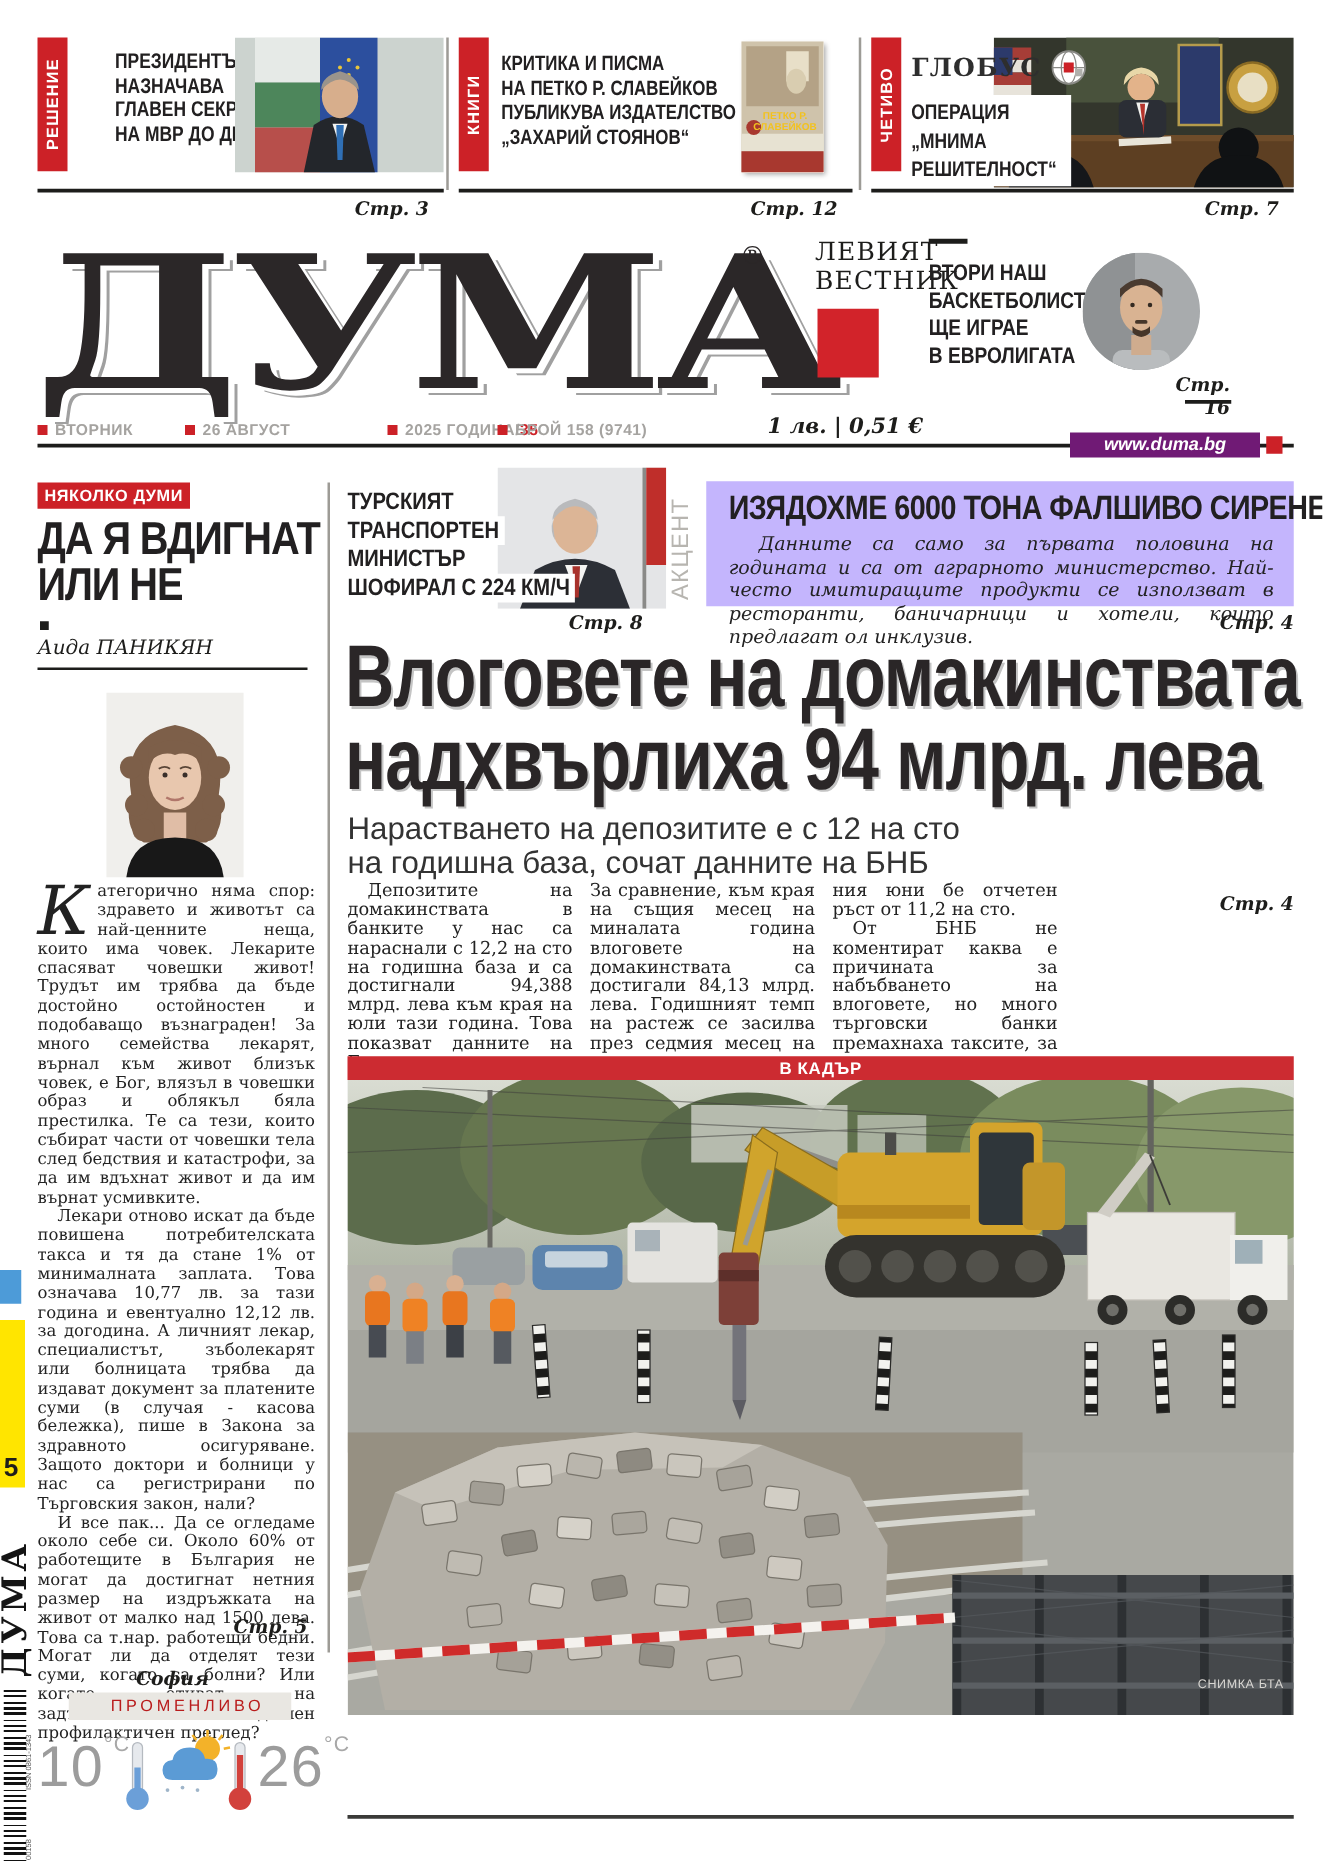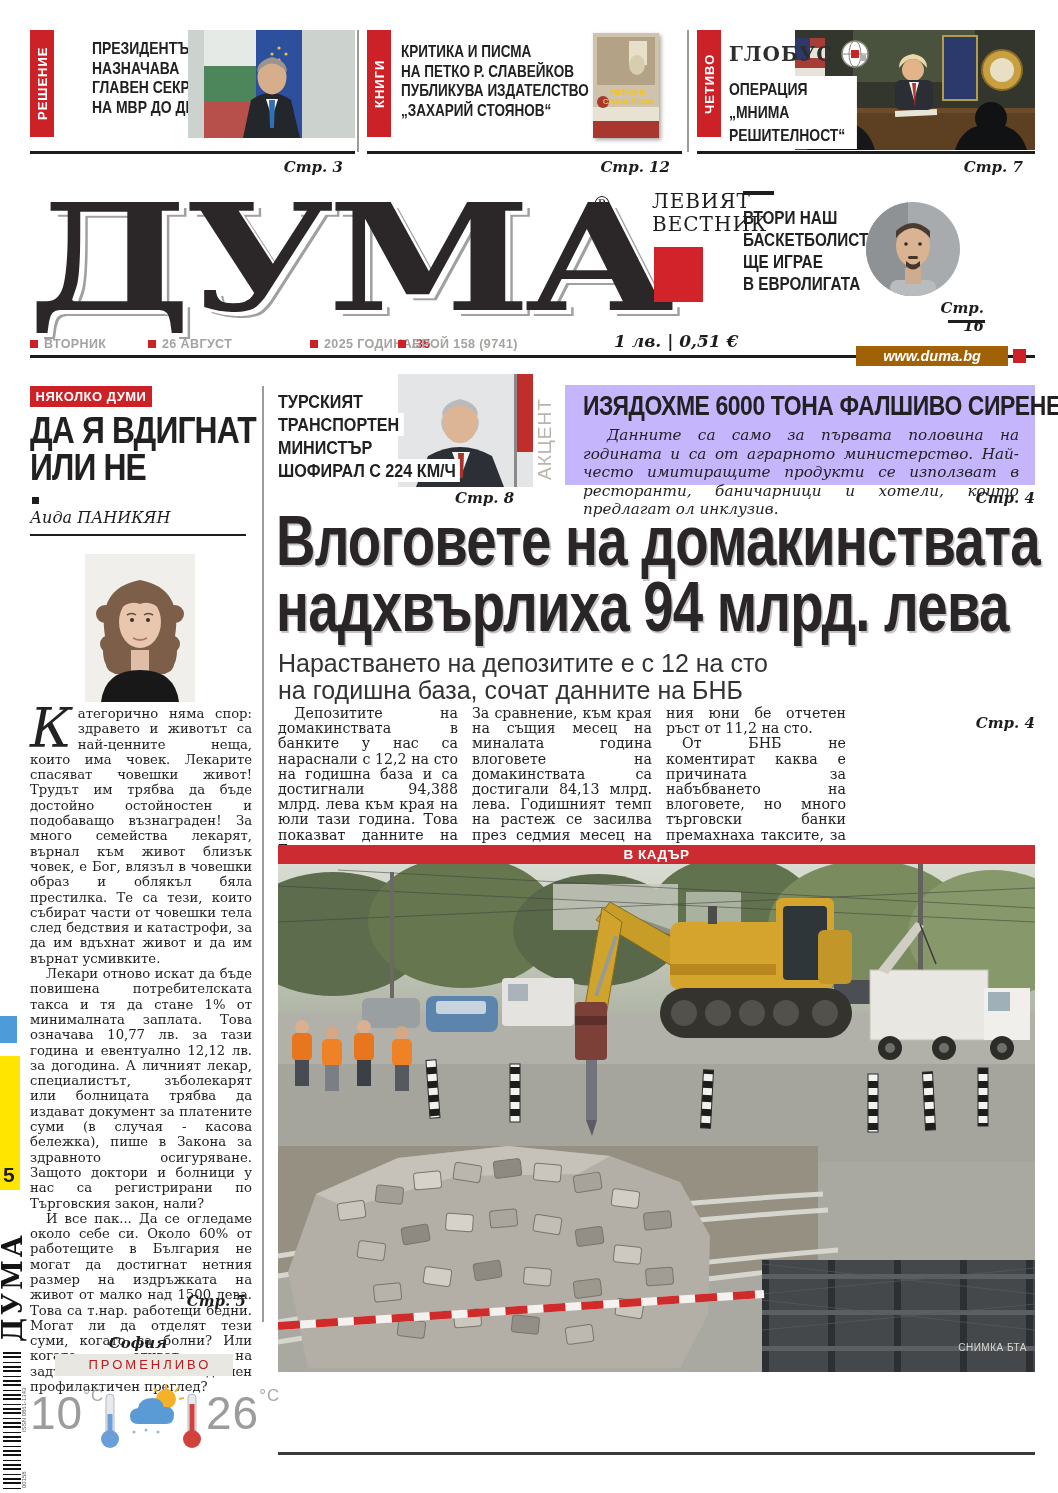--- a/index.html
+++ b/index.html
@@ -184,21 +184,21 @@
   </div>
   <div class="abs pageref" style="left:918px;top:299px;width:66px;text-align:right;">Стр. 16</div>
   <div class="abs rule" style="left:948px;top:320px;width:37px;height:3px;"></div>
 
   <div class="abs datitem" style="left:30px;top:337px;"><span class="sq"></span><span>ВТОРНИК</span></div>
   <div class="abs datitem" style="left:148px;top:337px;"><span class="sq"></span><span>26 АВГУСТ</span></div>
   <div class="abs datitem" style="left:272px;top:337px;margin-left:38px;"><span class="sq"></span><span>2025 ГОДИНА/</span><span style="color:#cc2127;">35</span></div>
   <div class="abs datitem" style="left:398px;top:337px;"><span class="sq"></span><span>БРОЙ 158 (9741)</span></div>
   <div class="abs serif" style="left:614px;top:331px;font-style:italic;font-weight:bold;font-size:17px;">1 лв. | 0,51 €</div>
   <div class="abs rule" style="left:30px;top:355px;width:1005px;height:3px;"></div>
-  <div class="abs" style="left:856px;top:346px;width:152px;height:20px;background:#a16207;color:#fff;text-align:center;font-weight:bold;font-style:italic;font-size:14.5px;line-height:20px;z-index:2;">www.duma.bg</div>
+  <div class="abs" style="left:856px;top:346px;width:152px;height:20px;background:#701a75;color:#fff;text-align:center;font-weight:bold;font-style:italic;font-size:14.5px;line-height:20px;z-index:2;">www.duma.bg</div>
   <div class="abs" style="left:1013px;top:349px;width:13px;height:14px;background:#cc2127;z-index:2;"></div>
 
   <div class="abs" style="left:30px;top:386px;width:122px;height:21px;background:#cc2127;color:#fff;font-weight:bold;font-size:13px;text-align:center;line-height:21px;letter-spacing:.5px;">НЯКОЛКО ДУМИ</div>
   <div class="abs" style="left:30px;top:412px;">
     <span class="scx preline" style="transform:scaleX(.86);font-weight:bold;font-size:37px;line-height:37px;letter-spacing:-1px;color:#222021;">ДА Я ВДИГНАТ
 ИЛИ НЕ</span>
   </div>
   <div class="abs" style="left:32px;top:497px;width:7px;height:7px;background:#1d1d1b;"></div>
   <div class="abs serif" style="left:30px;top:508px;font-style:italic;font-size:16px;">Аида ПАНИКЯН</div>
   <div class="abs rule" style="left:30px;top:534px;width:216px;height:2px;"></div>

